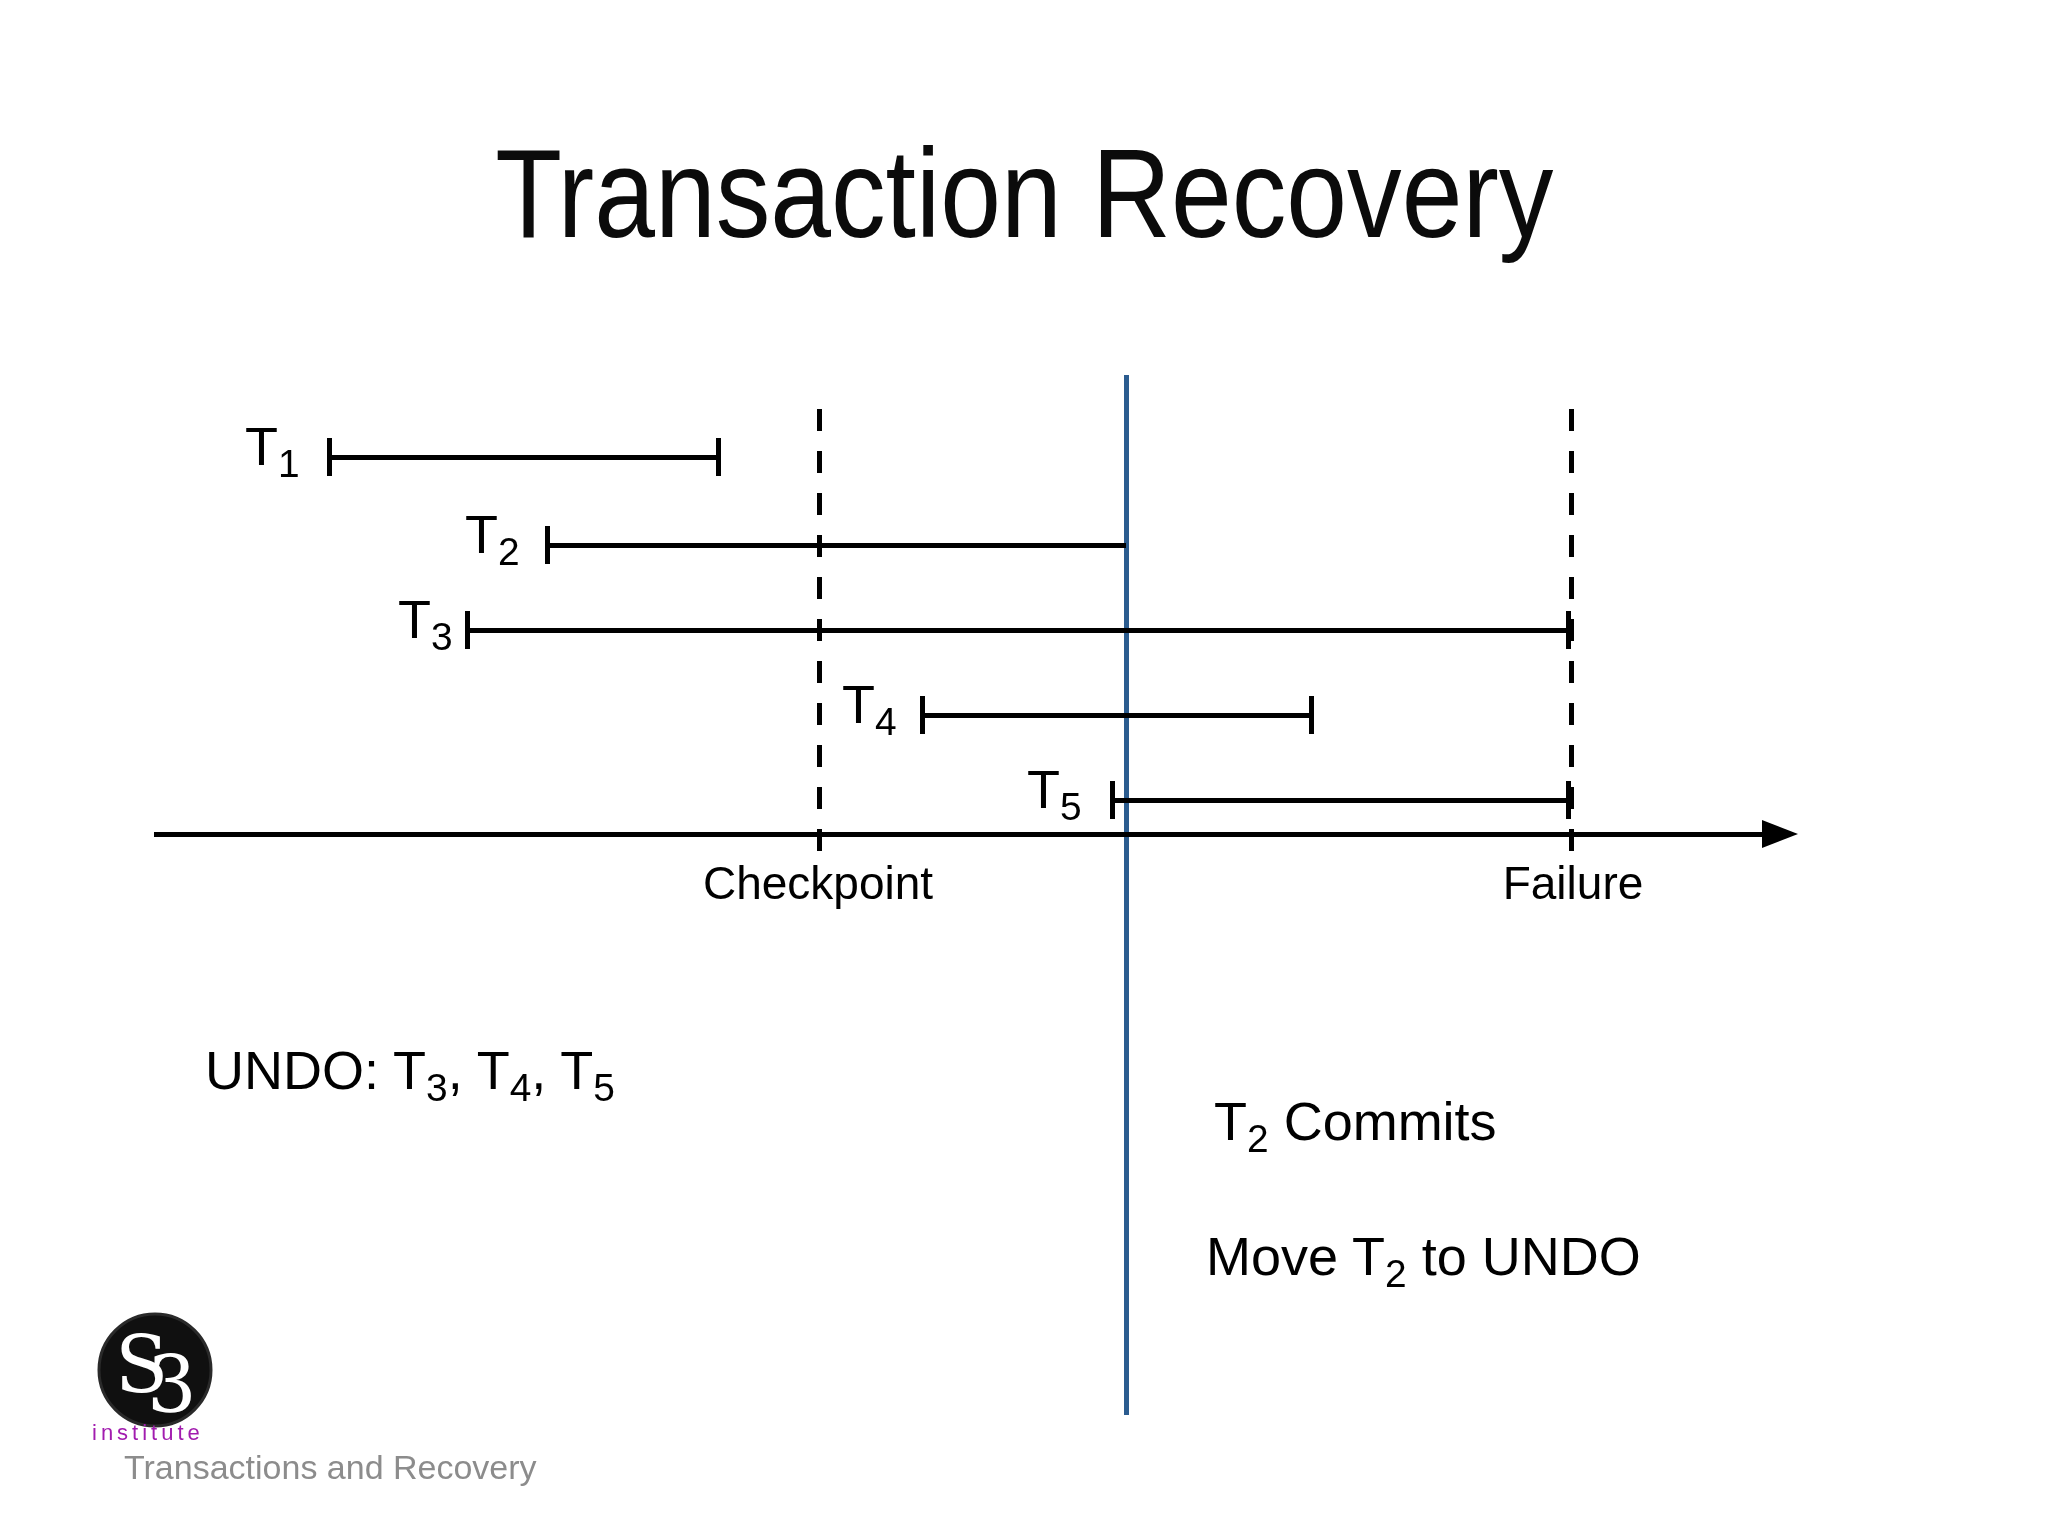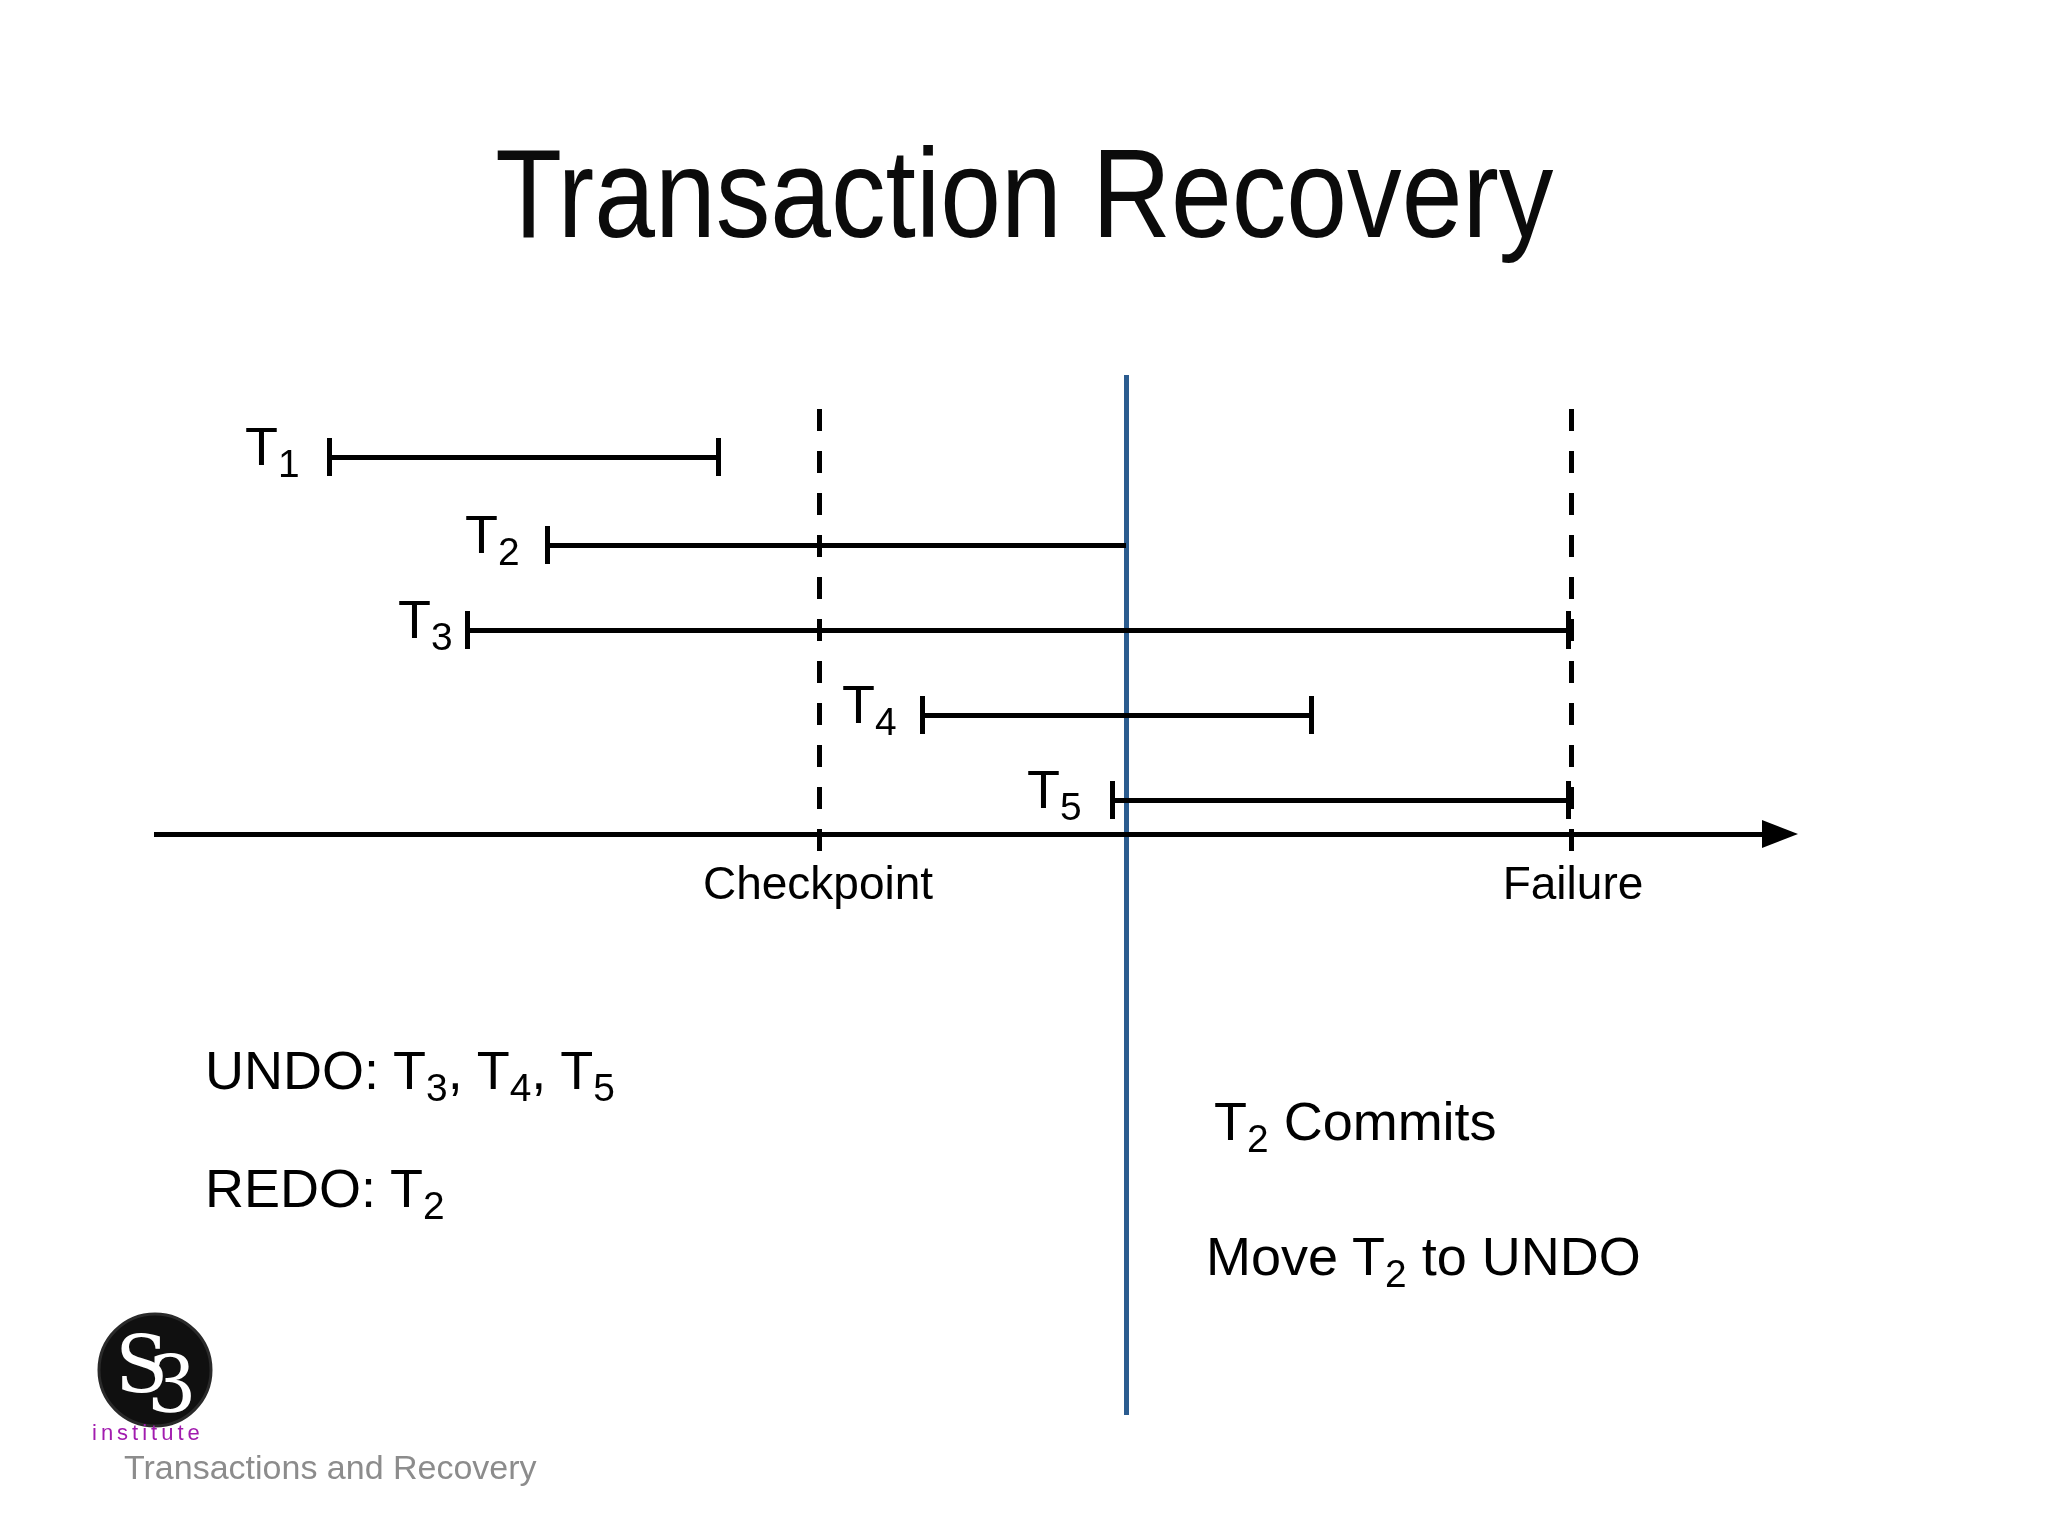--- a/index.html
+++ b/index.html
@@ -144,23 +144,20 @@
   </div>
 
   <div class="axis"></div>
   <div class="axis-arrow"></div>
   <div class="axis-label" style="left:1413px;">Failure</div>
   <div class="axis-label" style="left:658px;">Checkpoint</div>
 
   <div class="note" style="left:205px;top:1039px;">
     <span>UNDO: T</span><span class="sub">3</span><span>, T</span><span class="sub">4</span><span>, T</span><span class="sub">5</span>
   </div>
-  <div class="note" style="left:205px;top:1157px;">
-    <span>REDO: T</span><span class="sub">2</span>
-  </div>
 
   <div class="note" style="left:1206px;top:1090px;margin-left:8px;">
     <span>T</span><span class="sub">2</span><span> Commits</span>
   </div>
   <div class="note" style="left:1206px;top:1225px;">
     <span>Move T</span><span class="sub">2</span><span> to UNDO</span>
   </div>
 
   <svg class="logo-svg" width="120" height="120" viewBox="0 0 120 120">
     <circle cx="60" cy="60" r="56" fill="#101010" stroke="#2a2a2a" stroke-width="3"></circle>

